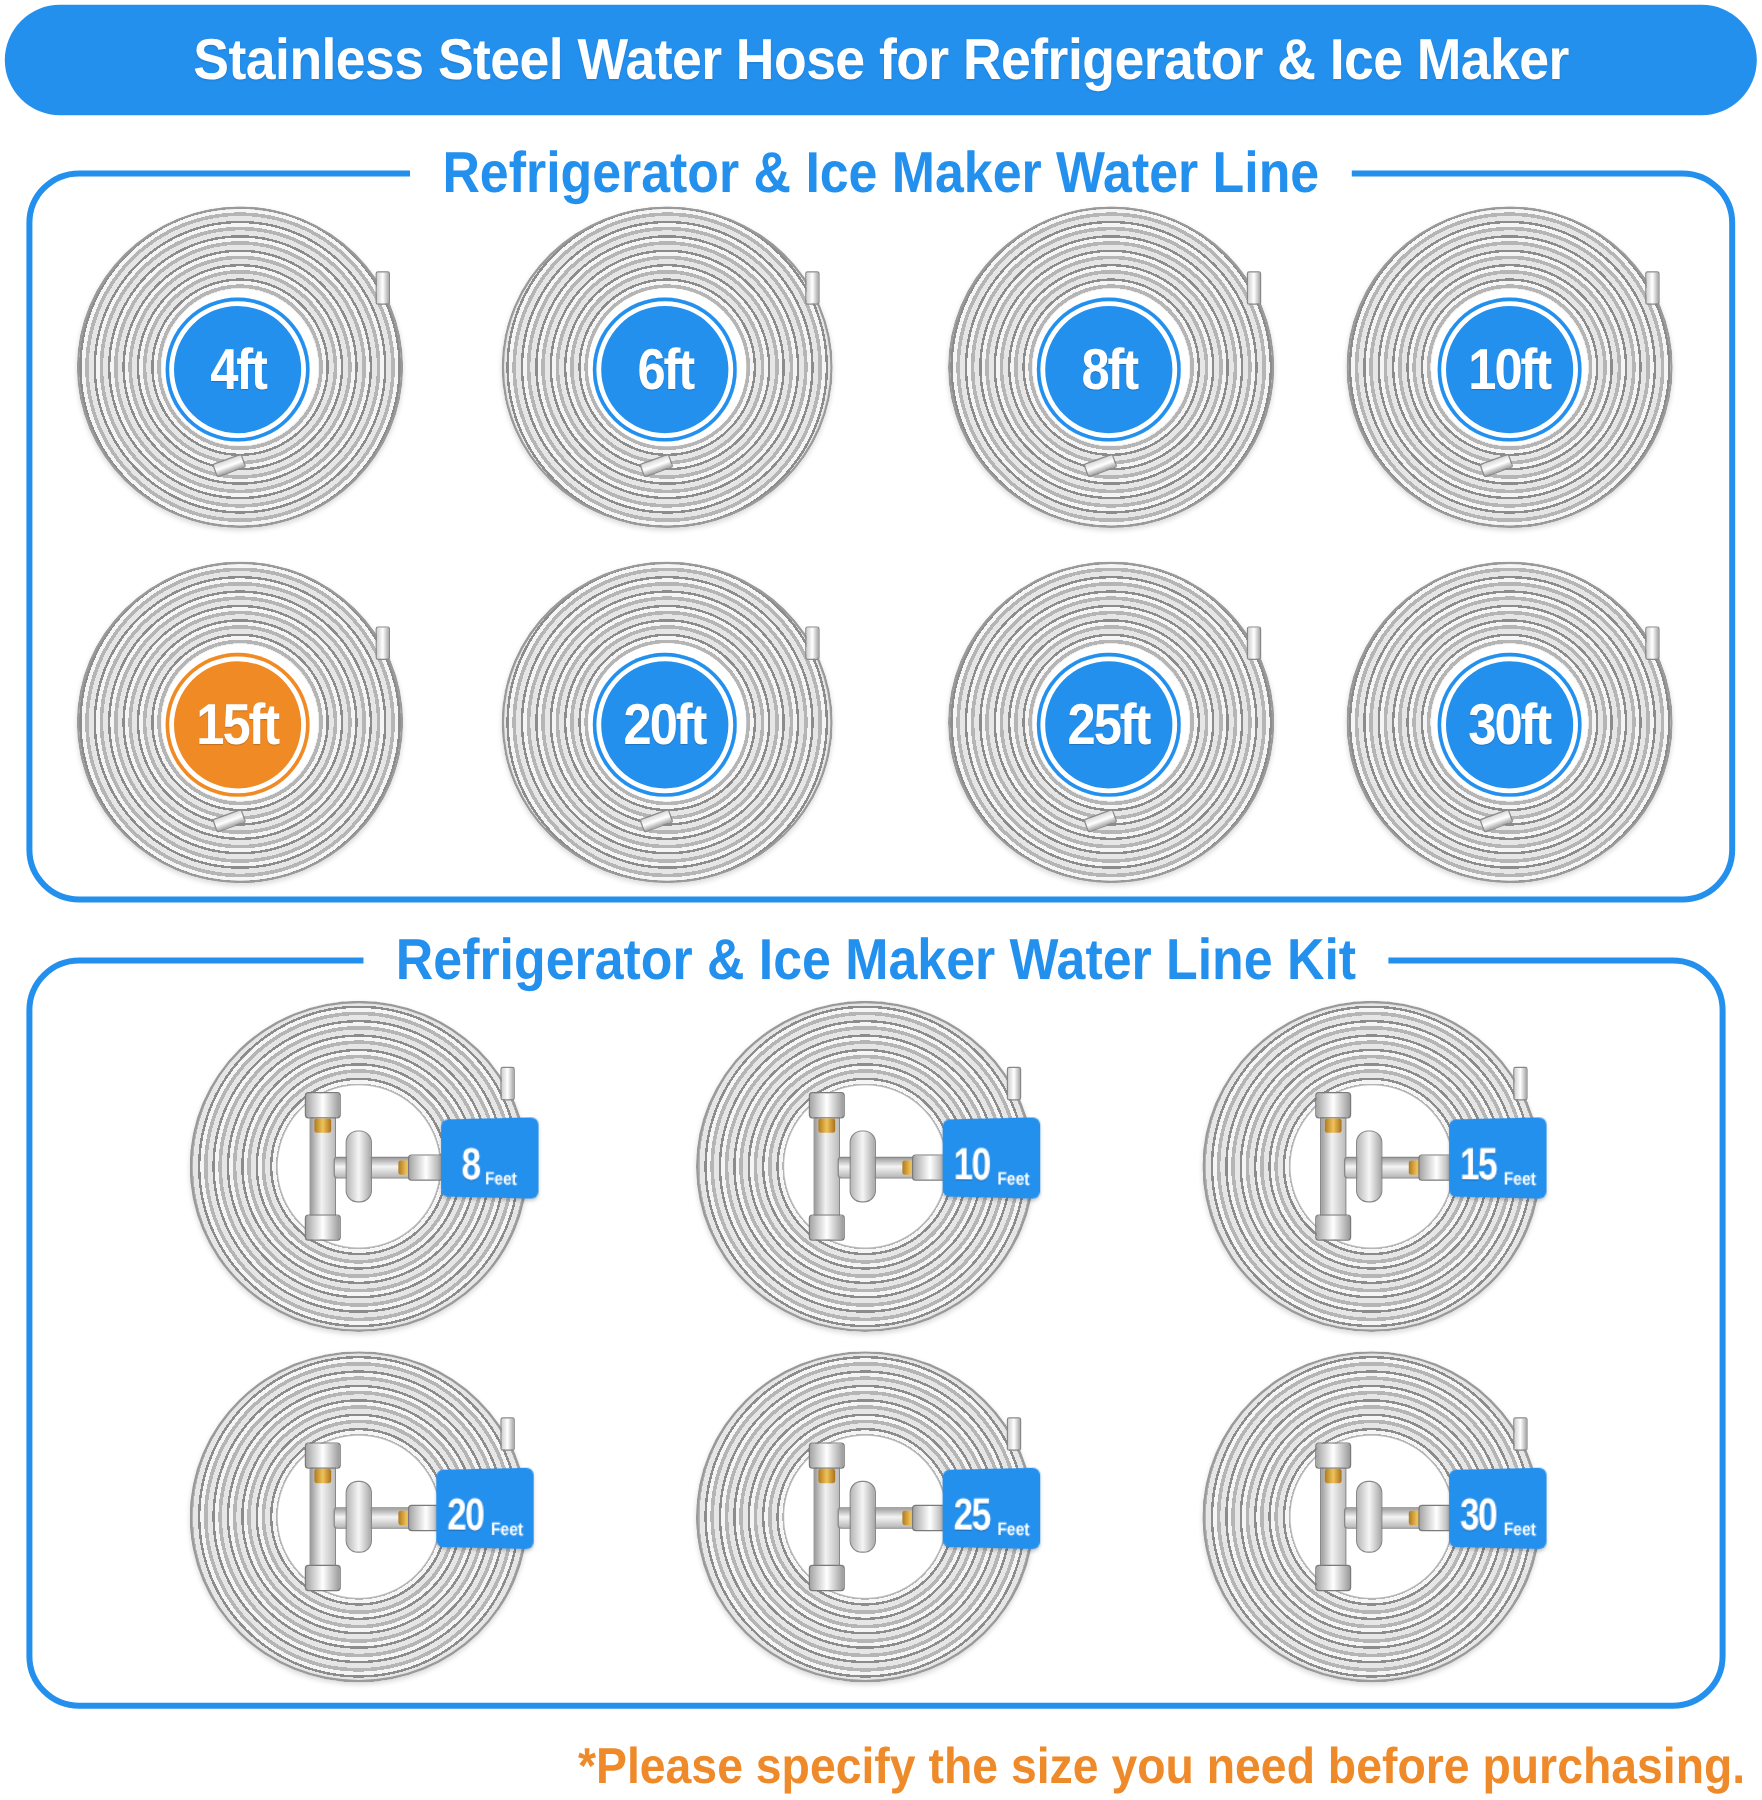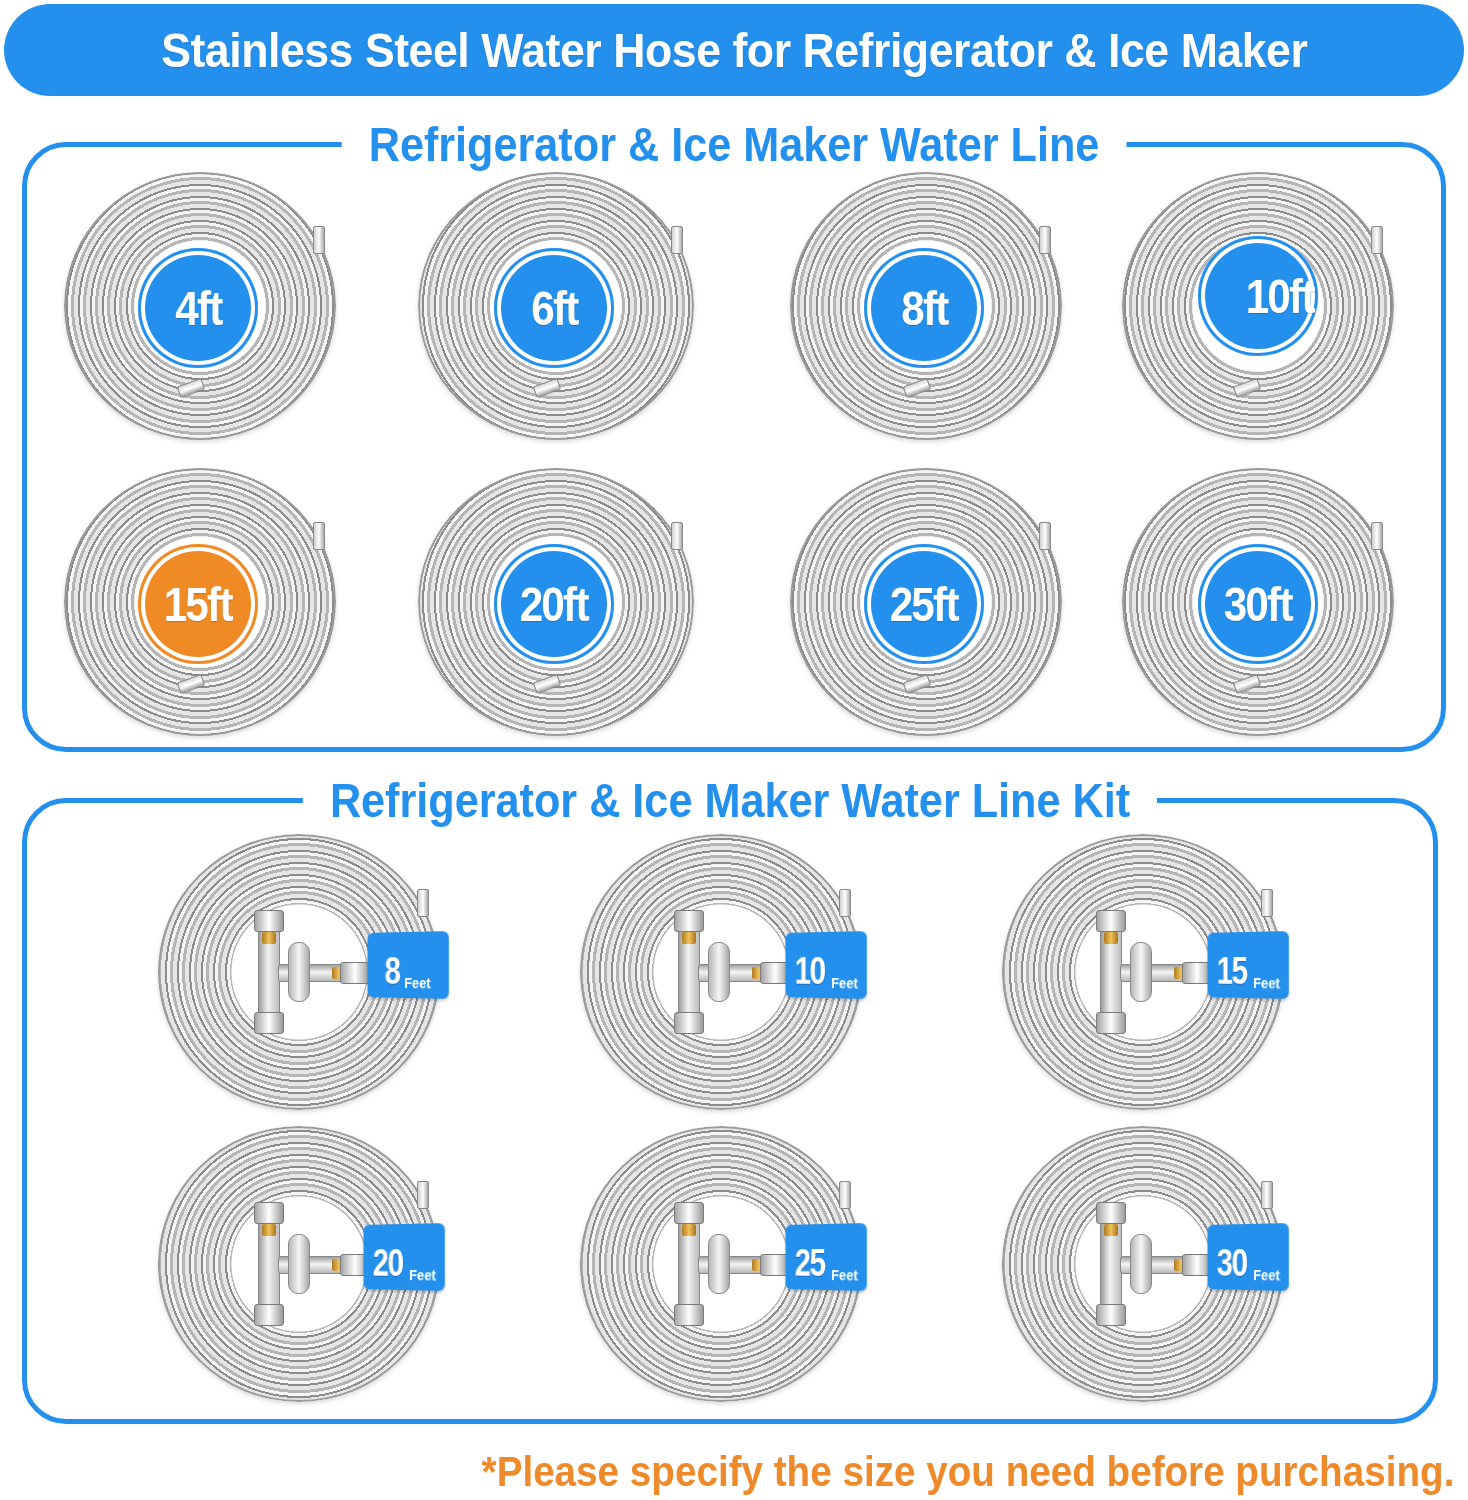--- a/index.html
+++ b/index.html
@@ -116,21 +116,21 @@
   </div>
 
 <div class="coil" style="left:790px; top:172px; width:272px; height:268px;"></div>
 <div class="fitting" style="left:904px; top:382px;"></div>
 <div class="badge blue" style="left:864px; top:248px; width:120px; height:120px;">
     <span>8ft</span>
   </div>
 
 <div class="coil" style="left:1122px; top:172px; width:272px; height:268px;"></div>
 <div class="fitting" style="left:1234px; top:382px;"></div>
-<div class="badge blue" style="left:1198px; top:236px; width:120px; height:120px;justify-content:flex-end;">
+<div class="badge blue" style="left:1198px; top:248px; width:120px; height:120px;">
     <span>10ft</span>
   </div>
 
 <div class="coil" style="left:64px; top:468px; width:272px; height:268px;"></div>
 <div class="fitting" style="left:178px; top:678px;"></div>
 <div class="badge orange" style="left:138px; top:544px; width:120px; height:120px;">
     <span>15ft</span>
   </div>
 
 <div class="coil" style="left:418px; top:468px; width:276px; height:268px;"></div>

